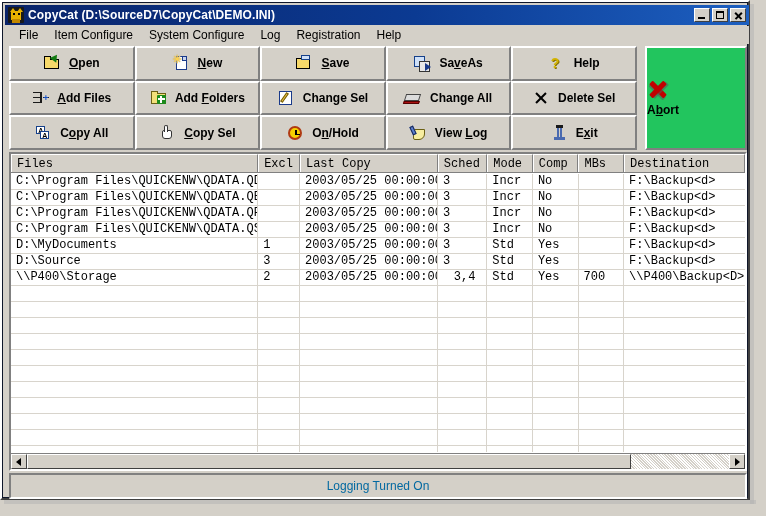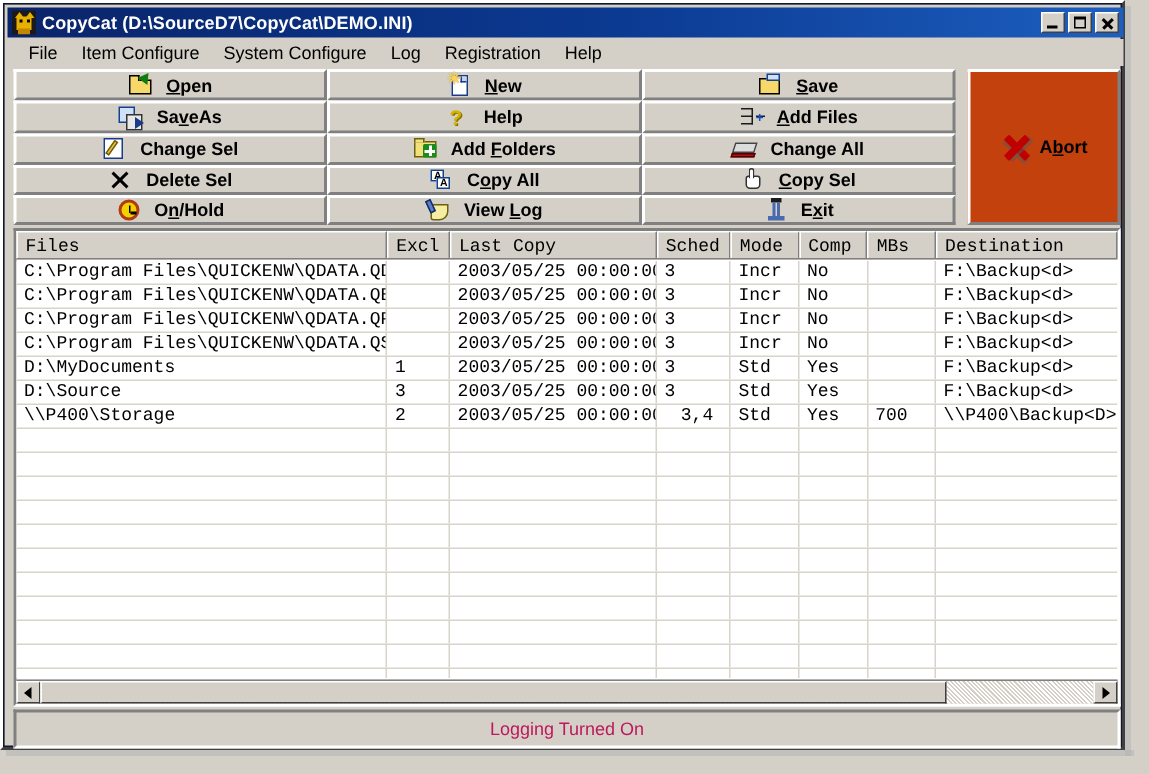--- a/index.html
+++ b/index.html
@@ -85,44 +85,44 @@
     font-size:12px;color:#000;padding:1px 8px;white-space:nowrap;
     font-family:"Liberation Sans",sans-serif;
   }
 
   
   .toolbar{
     position:absolute;left:6px;top:43px;width:738px;height:104px;
   }
   .tb-grid{
     position:absolute;left:0;top:0;width:628px;height:104px;
-    display:grid;grid-template-columns:repeat(3,1fr);grid-template-rows:repeat(3,1fr);
+    display:grid;grid-template-columns:repeat(5,1fr);grid-template-rows:repeat(3,1fr);
     gap:0;
   }
   .tbtn{
     background:#d4d0c8;
     border:2px solid #d4d0c8;
     border-top-color:#ffffff;border-left-color:#ffffff;
     border-right-color:#808080;border-bottom-color:#808080;
     box-sizing:border-box;
     display:flex;align-items:center;justify-content:center;gap:7px;
     font-size:12px;font-weight:bold;color:#000;
     font-family:"Liberation Sans",sans-serif;
     position:relative;
   }
   .tbtn .lbl{white-space:nowrap;}
   .tbtn .lbl u{text-decoration:underline;}
   .abort-panel{
     position:absolute;left:636px;top:0;width:102px;height:104px;
-    background:#c2410c;
+    background:#22c55e;
     border:2px solid #d4d0c8;
     border-top-color:#ffffff;border-left-color:#ffffff;
     border-right-color:#808080;border-bottom-color:#808080;
     box-sizing:border-box;
-    display:flex;flex-direction:row;align-items:center;justify-content:center;gap:4px;
+    display:flex;flex-direction:column;align-items:flex-start;justify-content:center;gap:4px;
     font-size:12px;font-weight:bold;
     font-family:"Liberation Sans",sans-serif;
   }
 
   
   .ico{width:18px;height:16px;position:relative;flex:0 0 auto;display:inline-block;}
   .folder{position:absolute;left:0;top:4px;width:15px;height:10px;background:#f7d96a;border:1px solid #000;box-sizing:border-box;}
   .folder:before{content:"";position:absolute;left:-1px;top:-4px;width:7px;height:4px;background:#f7d96a;border:1px solid #000;border-bottom:none;box-sizing:border-box;}
   .arrow-g{position:absolute;left:7px;top:-1px;width:0;height:0;border-left:4px solid transparent;border-right:4px solid transparent;border-bottom:7px solid #117a11;transform:rotate(35deg);}
   .page{position:absolute;left:3px;top:1px;width:11px;height:14px;background:#fff;border:1px solid #1a3a8a;box-sizing:border-box;}
@@ -255,21 +255,21 @@
     box-sizing:border-box;
     display:flex;align-items:center;justify-content:center;
     color:#a00000;font-weight:bold;font-size:12px;
     font-family:"Liberation Sans",sans-serif;
   }
   .st-msg{
     flex:1 1 auto;background:#d4d0c8;
     border:2px solid #808080;border-right-color:#ffffff;border-bottom-color:#ffffff;
     box-sizing:border-box;
     display:flex;align-items:center;justify-content:center;
-    font-size:12px;color:#be185d;
+    font-size:12px;color:#0369a1;
     font-family:"Liberation Sans",sans-serif;
   }
 </style>
 </head>
 <body>
 
 <div class="app">
   <div class="sh1"></div>
   <div class="sh2"></div>
 
@@ -358,32 +358,32 @@
                   <b></b>
                   <s></s>
                   <em>+</em>
                 </span>
               </span>
           <span class="lbl"><u>A</u><span>dd Files</span></span>
         </div>
 
         <div class="tbtn">
           <span class="ico">
+                <span class="folder2"></span>
+                <span class="plusg"></span>
+              </span>
+          <span class="lbl"><span>Add </span><u>F</u><span>olders</span></span>
+        </div>
+
+        <div class="tbtn">
+          <span class="ico">
                 <span class="pencilbox"></span>
                 <span class="pencil"></span>
               </span>
           <span class="lbl"><span>Change Sel</span></span>
-        </div>
-
-        <div class="tbtn">
-          <span class="ico">
-                <span class="folder2"></span>
-                <span class="plusg"></span>
-              </span>
-          <span class="lbl"><span>Add </span><u>F</u><span>olders</span></span>
         </div>
 
         <div class="tbtn">
           <span class="ico">
                 <span class="changeall"></span>
               </span>
           <span class="lbl"><span>Change All</span></span>
         </div>
 
         <div class="tbtn">

